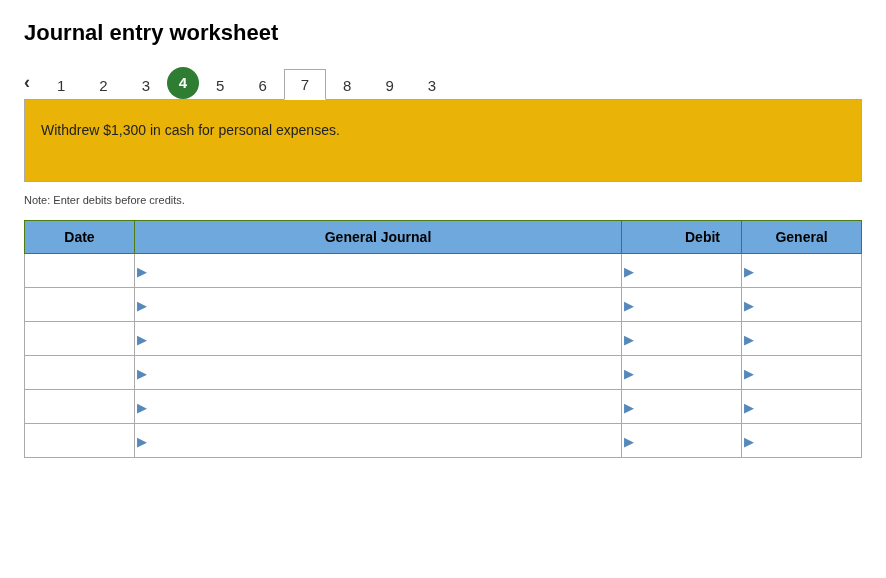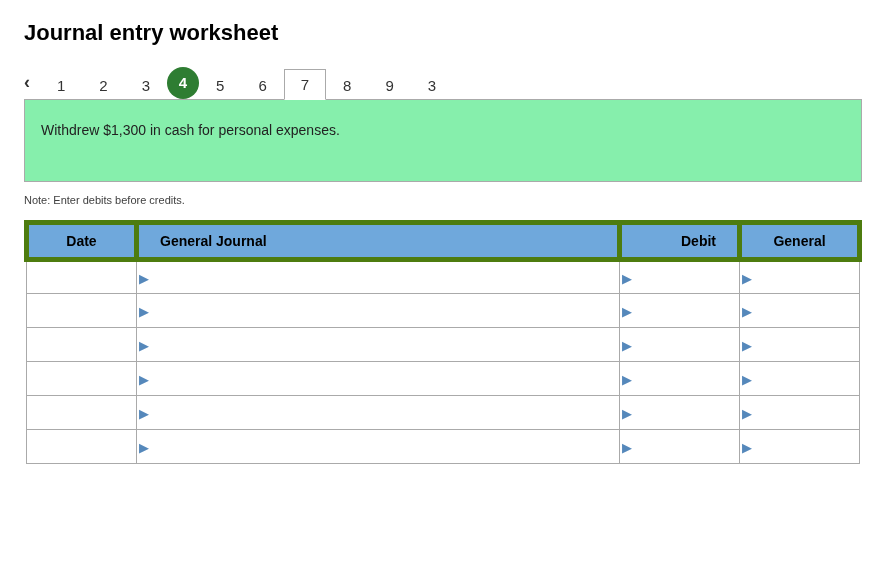--- a/index.html
+++ b/index.html
@@ -76,21 +76,21 @@
       align-items: flex-end;
       border-bottom: 1px solid #aaa;
       margin-bottom: 0;
       padding-left: 0;
     }
 
     .description-box {
       border: 1px solid #aaa;
       border-top: none;
       padding: 20px 16px 40px 16px;
-      background: #86efac;
+      background: #eab308;
       margin-bottom: 12px;
       font-size: 14px;
       color: #222;
       line-height: 1.5;
     }
 
     .note-text {
       color: #404040;
       font-size: 11px;
       margin-bottom: 14px;
@@ -99,32 +99,32 @@
     .journal-table {
       width: 100%;
       border-collapse: collapse;
       font-size: 14px;
     }
 
     .journal-table thead tr th {
       background-color: #6fa8dc;
       color: #000000;
       font-weight: bold;
-      border: 5px solid #4d7c0f;
+      border: 1px solid #4d7c0f;
       padding: 8px 21px;
       text-align: center;
     }
 
     .journal-table thead tr th.date-col {
       width: 110px;
       text-align: center;
     }
 
     .journal-table thead tr th.journal-col {
-      text-align: left;
+      text-align: center;
     }
 
     .journal-table thead tr th.debit-col {
       width: 120px;
       text-align: right;
     }
 
     .journal-table thead tr th.credit-col {
       width: 120px;
       text-align: center;

